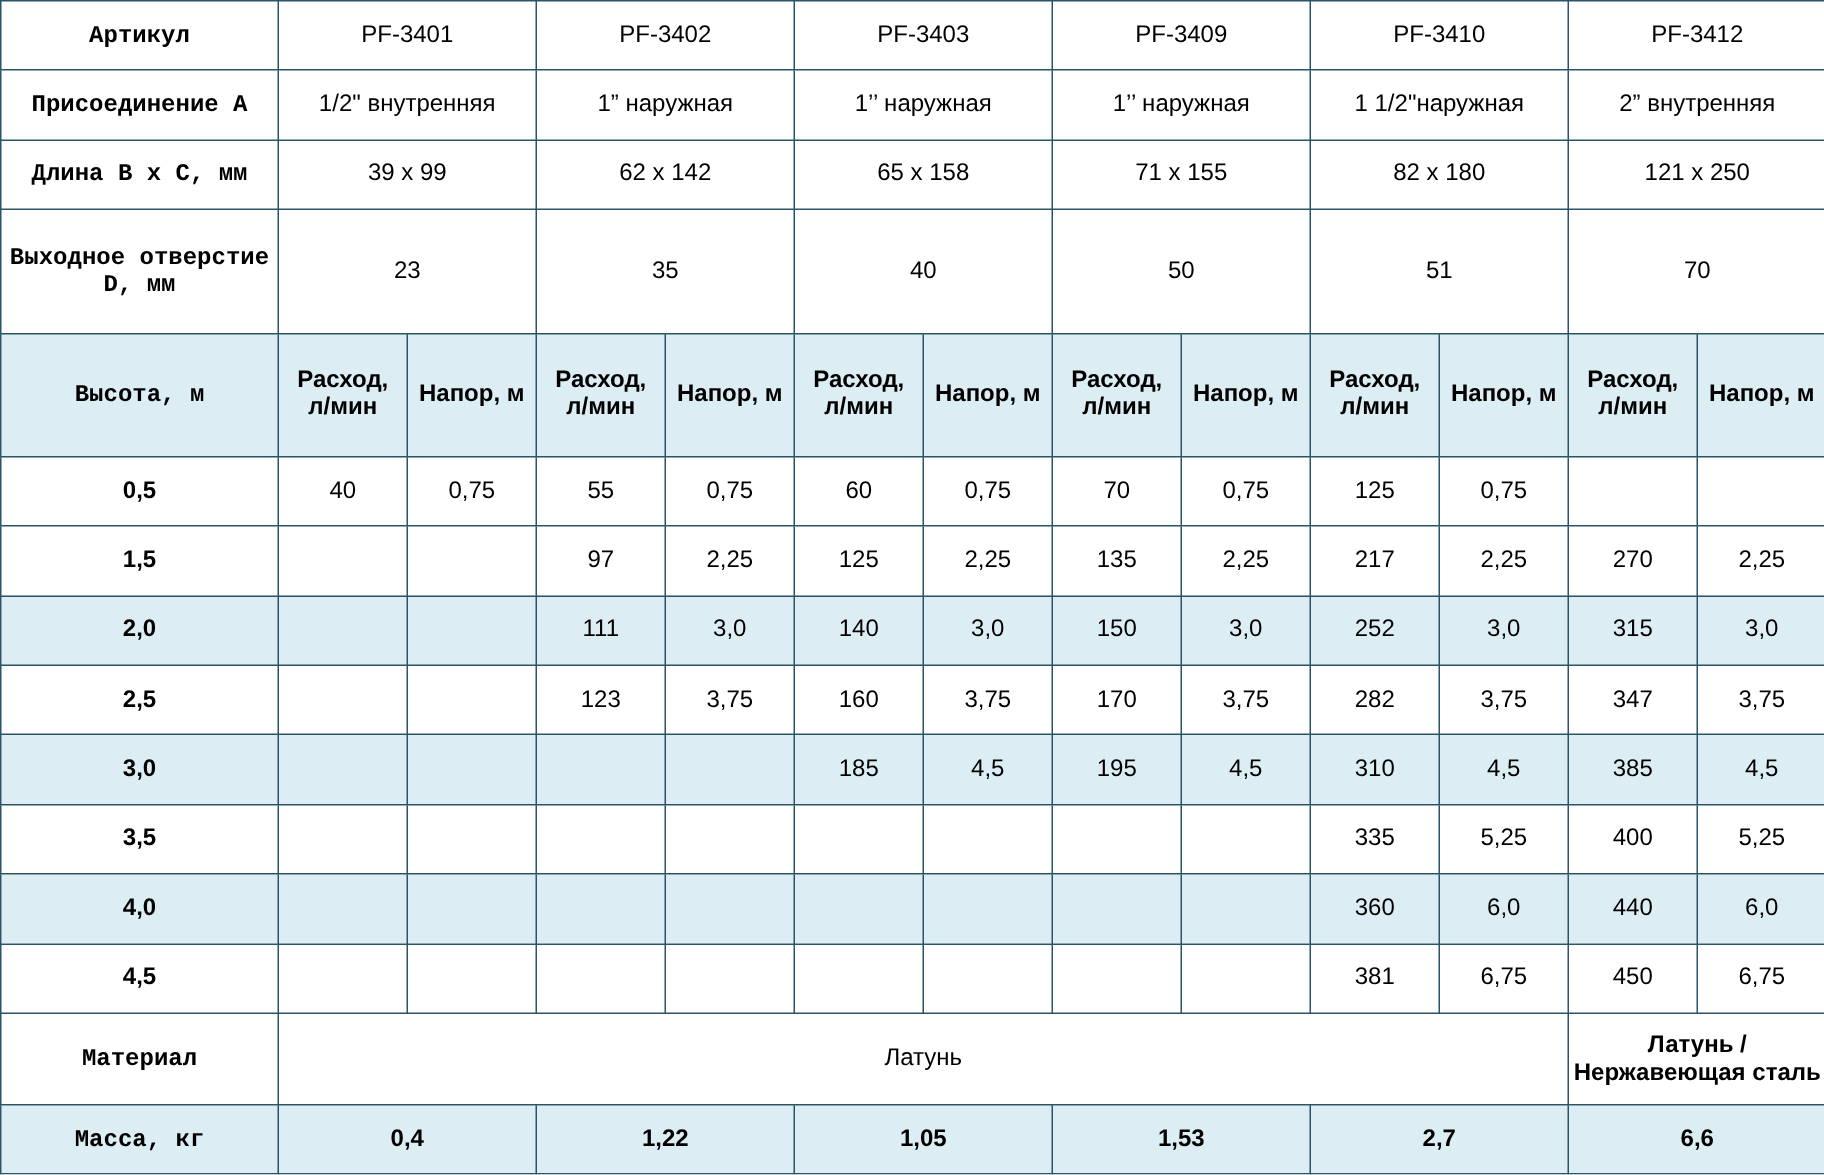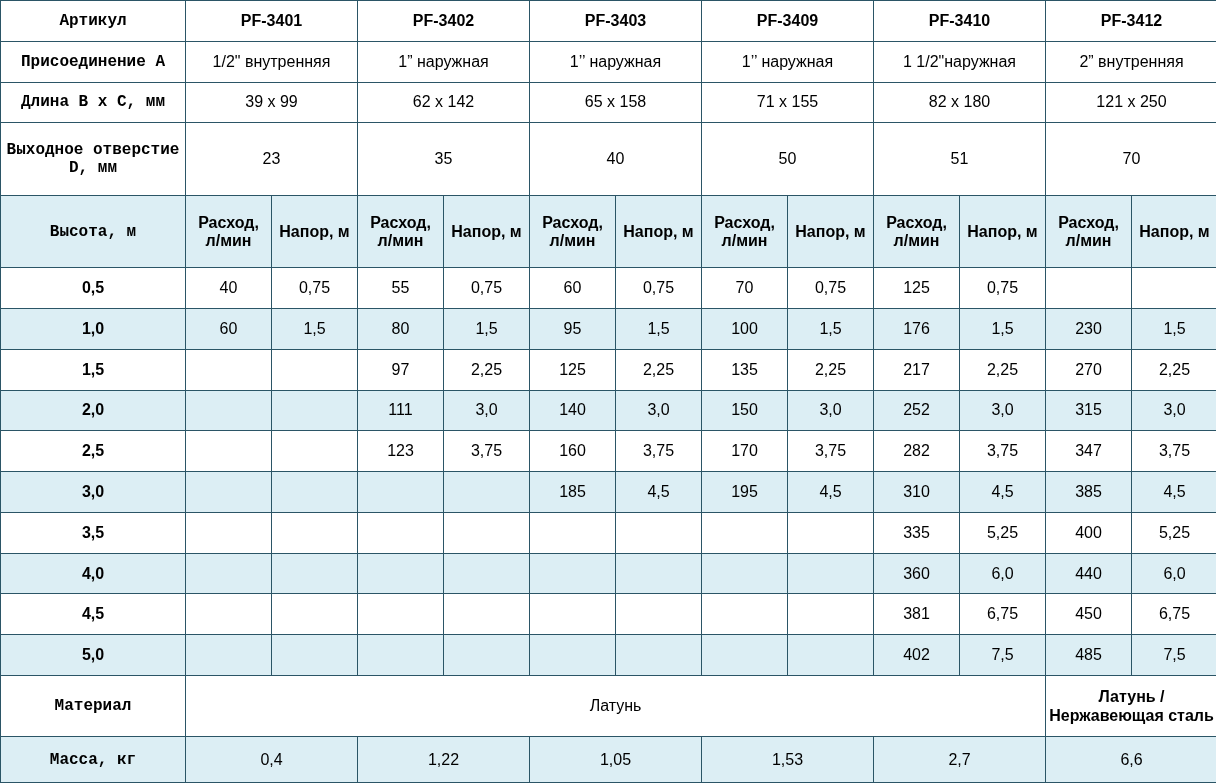--- a/index.html
+++ b/index.html
@@ -38,21 +38,21 @@
     background: #dceef4;
     font-weight: bold;
     font-size: 16px;
   }
   .rowlabel-white {
     background: #ffffff;
     font-weight: bold;
     font-size: 16px;
   }
   .art {
-    font-weight: bold;
+    font-weight: normal;
     font-size: 18px;
     background: #dceef4;
   }
   .subhdr {
     background: #dceef4;
     font-weight: bold;
     font-size: 14px;
     line-height: 1.12;
   }
   tr.band td {
@@ -71,21 +71,21 @@
   .material-cell {
     font-weight: normal;
     font-size: 17px;
   }
   .material-right {
     font-weight: bold;
     font-size: 16px;
     line-height: 1.2;
   }
   .mass-val {
-    font-weight: normal;
+    font-weight: bold;
     font-size: 17px;
   }
   col.c0 { width: 185px; }
   col.cflow { width: 86px; }
   col.chead { width: 86px; }
 </style>
 </head>
 <body>
 
 <table class="spec">
@@ -166,35 +166,20 @@
       <td class="val">60</td>
       <td class="val">0,75</td>
       <td class="val">70</td>
       <td class="val">0,75</td>
       <td class="val">125</td>
       <td class="val">0,75</td>
       <td class="val"></td>
       <td class="val"></td>
     </tr>
 
-    <tr class="band">
-      <td class="rowlabel num-label">1,0</td>
-      <td class="val">60</td>
-      <td class="val">1,5</td>
-      <td class="val">80</td>
-      <td class="val">1,5</td>
-      <td class="val">95</td>
-      <td class="val">1,5</td>
-      <td class="val">100</td>
-      <td class="val">1,5</td>
-      <td class="val">176</td>
-      <td class="val">1,5</td>
-      <td class="val">230</td>
-      <td class="val">1,5</td>
-    </tr>
 
     <tr>
       <td class="rowlabel-white num-label">1,5</td>
       <td class="val"></td>
       <td class="val"></td>
       <td class="val">97</td>
       <td class="val">2,25</td>
       <td class="val">125</td>
       <td class="val">2,25</td>
       <td class="val">135</td>
@@ -294,35 +279,20 @@
       <td class="val"></td>
       <td class="val"></td>
       <td class="val"></td>
       <td class="val"></td>
       <td class="val">381</td>
       <td class="val">6,75</td>
       <td class="val">450</td>
       <td class="val">6,75</td>
     </tr>
 
-    <tr class="band">
-      <td class="rowlabel num-label">5,0</td>
-      <td class="val"></td>
-      <td class="val"></td>
-      <td class="val"></td>
-      <td class="val"></td>
-      <td class="val"></td>
-      <td class="val"></td>
-      <td class="val"></td>
-      <td class="val"></td>
-      <td class="val">402</td>
-      <td class="val">7,5</td>
-      <td class="val">485</td>
-      <td class="val">7,5</td>
-    </tr>
 
     <tr style="height:61px;">
       <td class="hdr">Материал</td>
       <td class="material-cell" colspan="10">Латунь</td>
       <td class="material-right" colspan="2">Латунь / Нержавеющая сталь</td>
     </tr>
     <tr class="band" style="height:46px;margin-top:32px;">
       <td class="hdr">Масса, кг</td>
       <td class="mass-val" colspan="2">0,4</td>
       <td class="mass-val" colspan="2">1,22</td>

